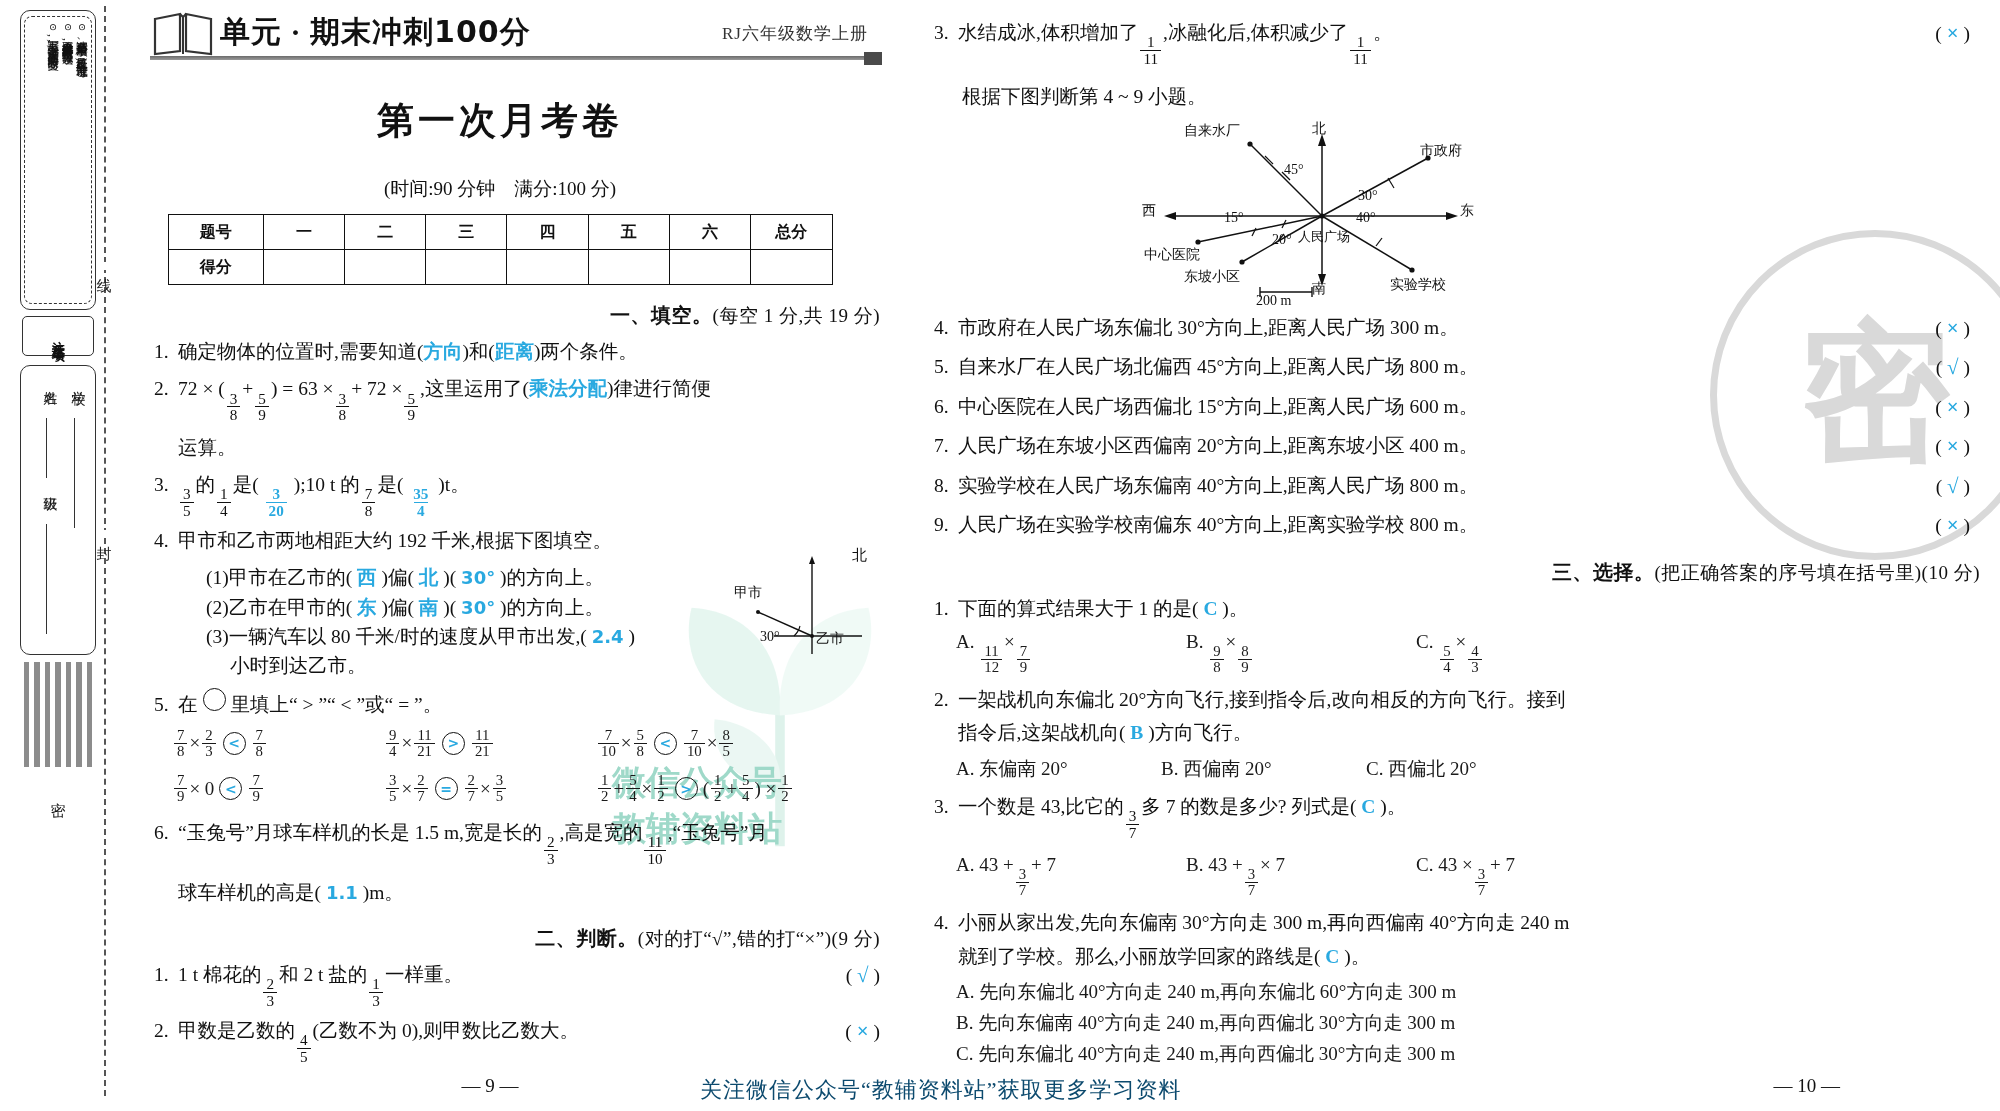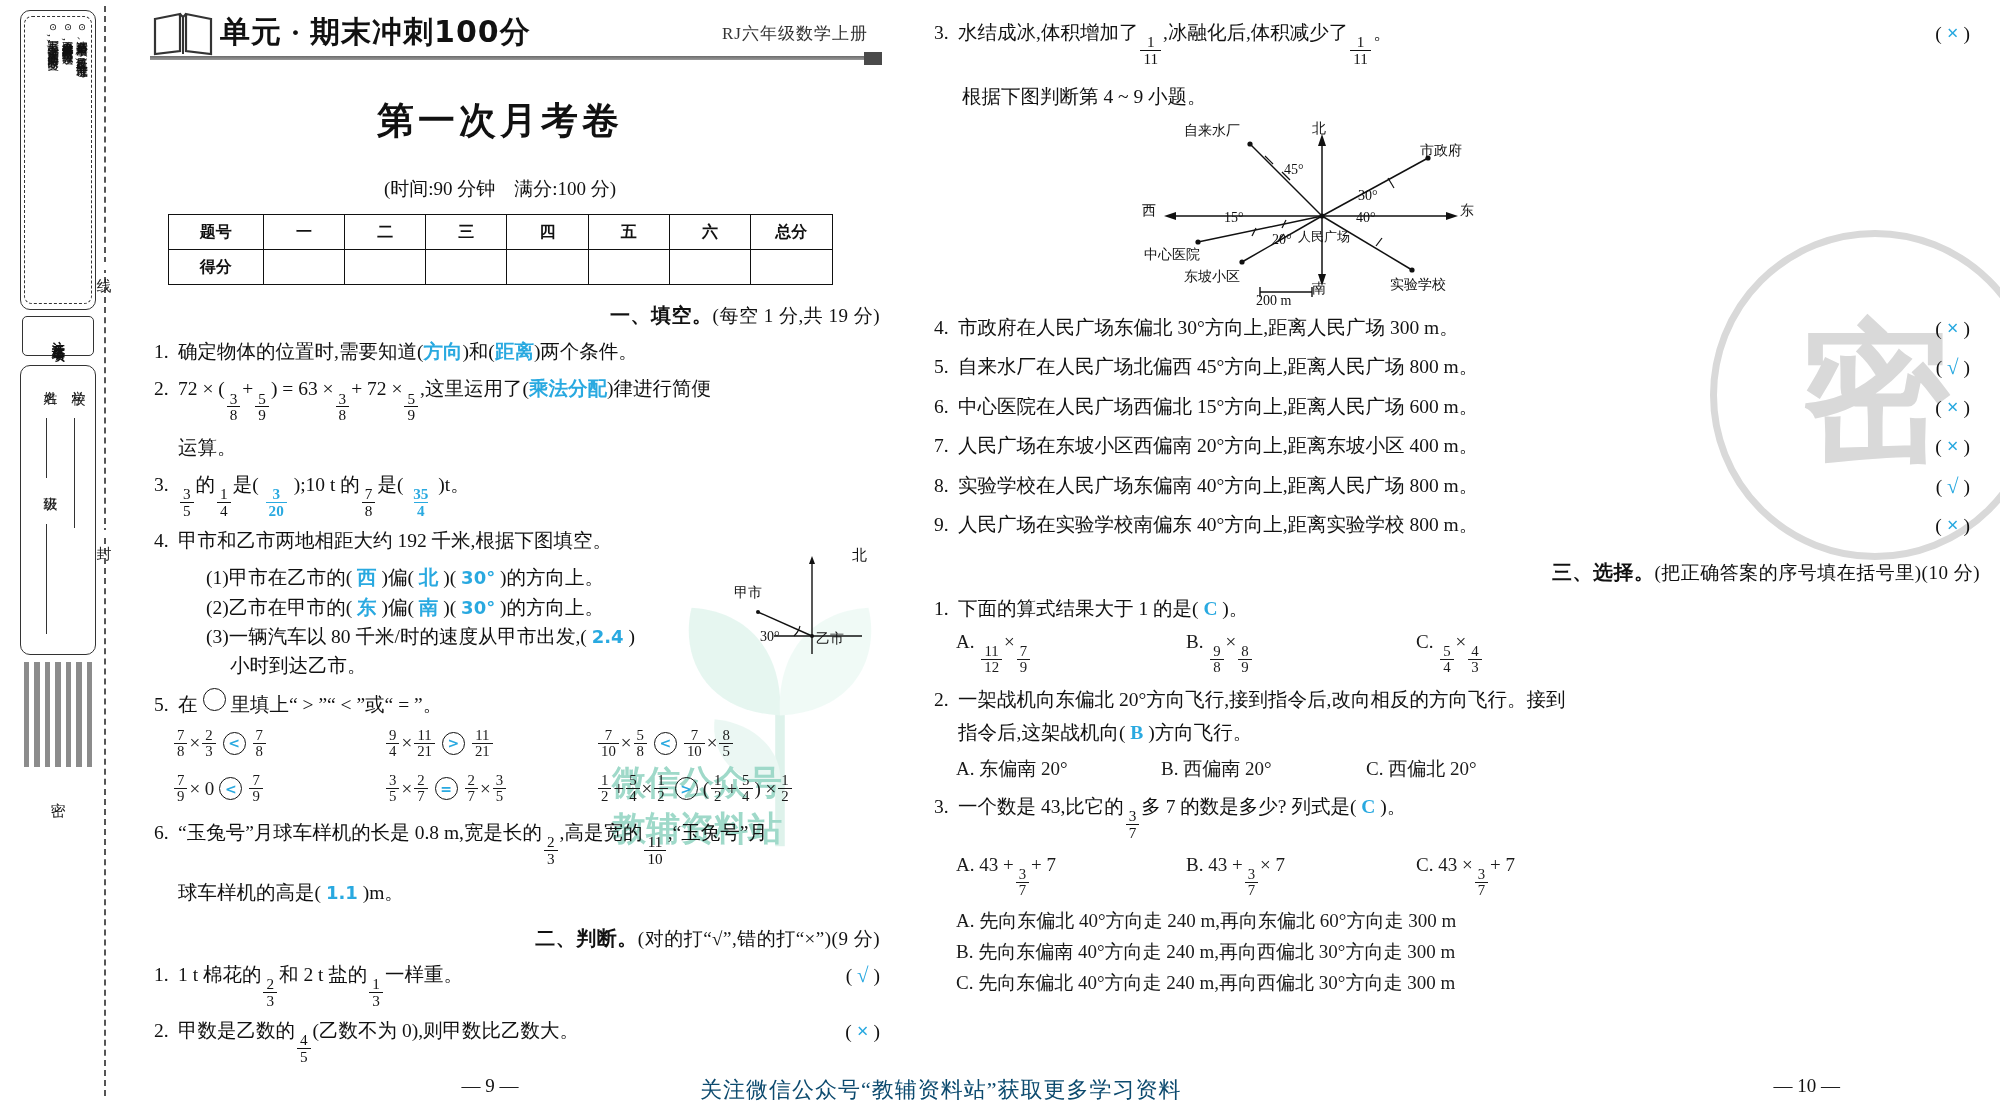--- a/index.html
+++ b/index.html
@@ -480,21 +480,21 @@
             <span>) ×</span>
             <span class="frac">
               <span class="n">1</span>
               <span class="d">2</span>
             </span>
         </div>
       </div>
     </div>
 
     <div class="q">
-      <span class="num">6.</span><span>“玉兔号”月球车样机的长是 0.8 m,宽是长的</span><span class="frac">
+      <span class="num">6.</span><span>“玉兔号”月球车样机的长是 1.5 m,宽是长的</span><span class="frac">
           <span class="n">2</span>
           <span class="d">3</span>
         </span><span>,高是宽的</span><span class="frac">
           <span class="n">11</span>
           <span class="d">10</span>
         </span><span>,“玉兔号”月</span>
       <div style="margin-left:24px; margin-top:12px;">
         <span>球车样机的高是(</span>&nbsp;<span class="ansn">1.1</span>&nbsp;<span>)m。</span>
       </div>
     </div>
@@ -712,20 +712,24 @@
       <div><span>B.</span>&nbsp;<span>43 +</span><span class="frac">
             <span class="n">3</span>
             <span class="d">7</span>
           </span><span>× 7</span></div>
       <div><span>C.</span>&nbsp;<span>43 ×</span><span class="frac">
             <span class="n">3</span>
             <span class="d">7</span>
           </span><span>+ 7</span></div>
     </div>
 
+    <div class="q">
+      <span class="num">4.</span><span>小丽从家出发,先向东偏南 30°方向走 300 m,再向西偏南 40°方向走 240 m</span>
+      <div style="margin-left:24px; margin-top:4px;"><span>就到了学校。那么,小丽放学回家的路线是(</span>&nbsp;<span class="ans">C</span>&nbsp;<span>)。</span></div>
+    </div>
     <div class="opt-line">A. 先向东偏北 40°方向走 240 m,再向东偏北 60°方向走 300 m</div>
     <div class="opt-line">B. 先向东偏南 40°方向走 240 m,再向西偏北 30°方向走 300 m</div>
     <div class="opt-line">C. 先向东偏北 40°方向走 240 m,再向西偏北 30°方向走 300 m</div>
 
     <div class="pagenum" style="right:140px; width:auto;">— 10 —</div>
   </div>
 
 </div>
 
 </body></html>

